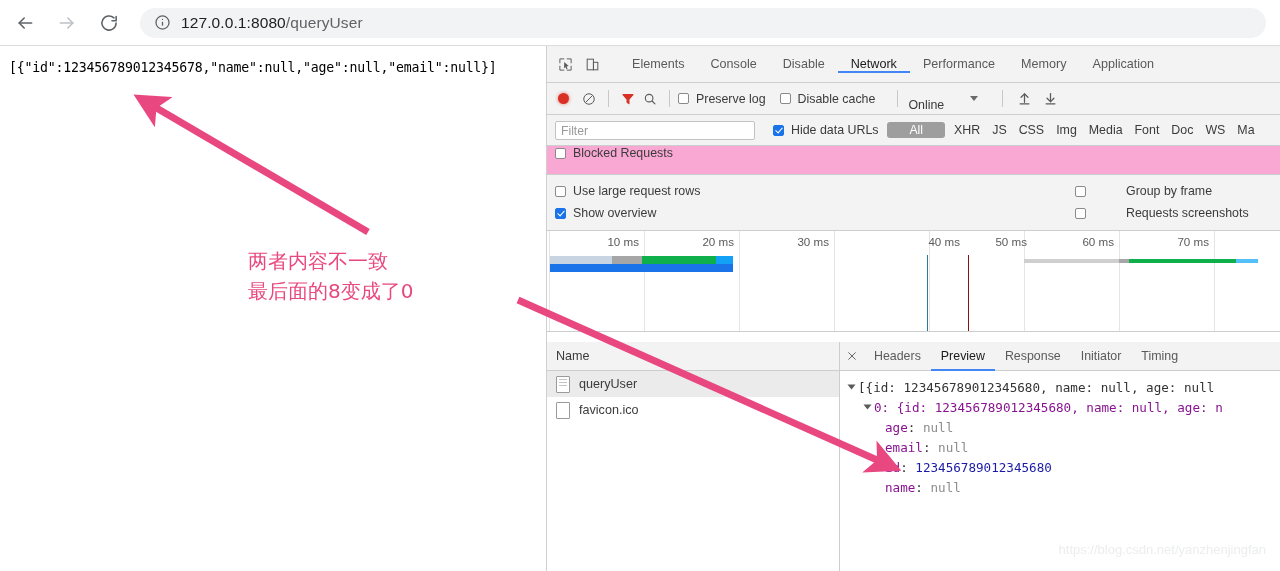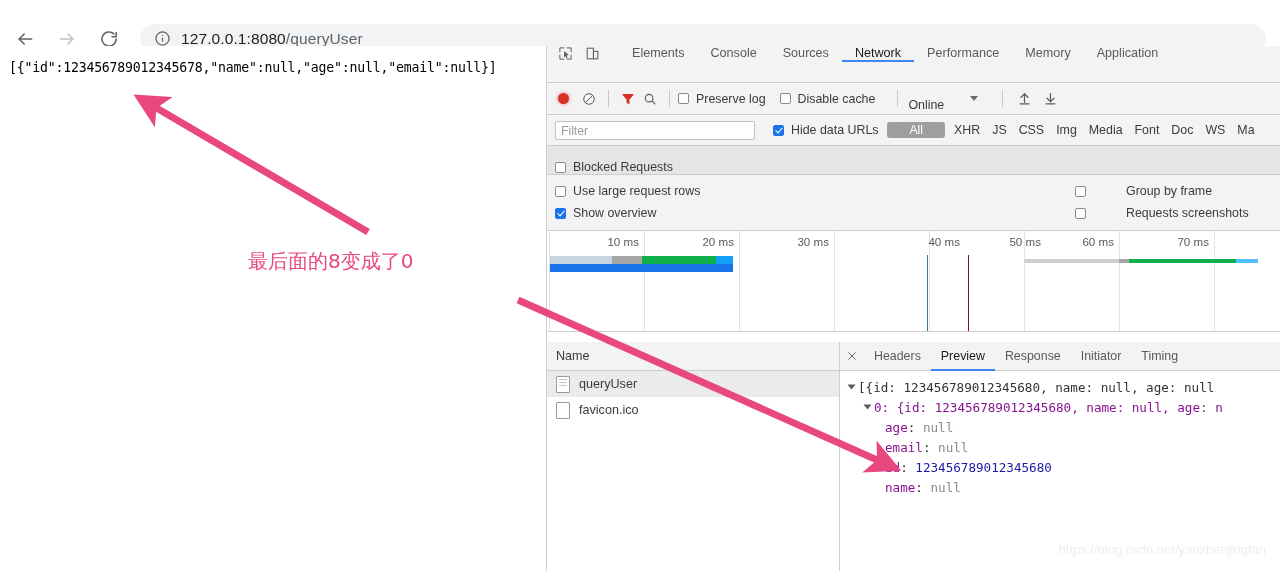--- a/index.html
+++ b/index.html
@@ -8,21 +8,21 @@
     background:#ffffff;
     font-family:"Liberation Sans", sans-serif;
     -webkit-font-smoothing:antialiased;
     overflow:hidden;
     position:relative;
   }
   .root{position:relative;width:1280px;height:571px;overflow:hidden;}
 
   
   .browser-bar{
-    position:absolute;left:0;top:16px;width:1280px;height:45px;
+    position:absolute;left:0;top:0;width:1280px;height:45px;
     background:#ffffff;
     border-bottom:1px solid #dcdcdc;
     display:flex;align-items:center;
   }
   .nav-btn{
     width:34px;height:34px;margin-left:8px;
     display:flex;align-items:center;justify-content:center;
     border-radius:50%;
     color:#5f6368;
   }
@@ -60,21 +60,21 @@
   
   .devtools{
     position:absolute;left:546px;top:46px;width:734px;height:525px;
     background:#ffffff;
     border-left:1px solid #cfcfcf;
     overflow:hidden;
     font-size:12px;color:#3b3b3b;
   }
   
   .dt-tabbar{
-    height:36px;display:flex;align-items:flex-start;
+    height:36px;display:flex;align-items:center;
     background:#f3f3f3;border-bottom:1px solid #cdcdcd;
   }
   .dt-iconbtn{
     width:27px;display:flex;align-items:center;justify-content:center;
     color:#5a5a5a;
   }
   .dt-iconbtn:first-child{margin-left:5px;}
   .dt-sep{width:1px;background:#cdcdcd;margin:8px 6px;}
   .dt-tab{
     padding:0 13px;display:flex;align-items:center;
@@ -250,21 +250,21 @@
       </div>
       <div class="dt-iconbtn">
         <svg width="15" height="15" viewBox="0 0 24 24" fill="none" stroke="currentColor" stroke-width="1.6">
           <rect x="3.5" y="3.5" width="10" height="17"></rect>
             <rect x="13.5" y="8.5" width="7" height="12"></rect>
         </svg>
       </div>
       <div class="dt-sep"></div>
       <div class="dt-tab">Elements</div>
       <div class="dt-tab">Console</div>
-      <div class="dt-tab">Sources</div>
+      <div class="dt-tab">Disable</div>
       <div class="dt-tab active">Network</div>
       <div class="dt-tab">Performance</div>
       <div class="dt-tab">Memory</div>
       <div class="dt-tab">Application</div>
     </div>
 
     <div class="dt-controls">
       <div class="rec-dot"></div>
       <div class="ctl-ico">
         <svg width="14" height="14" viewBox="0 0 24 24" fill="none" stroke="currentColor" stroke-width="1.7">
@@ -324,21 +324,21 @@
       <span class="ftype">JS</span>
       <span class="ftype">CSS</span>
       <span class="ftype">Img</span>
       <span class="ftype">Media</span>
       <span class="ftype">Font</span>
       <span class="ftype">Doc</span>
       <span class="ftype">WS</span>
       <span class="ftype">Ma</span>
     </div>
 
-    <div style="height:28px;background:#e5e5e5;border-bottom:1px solid #cdcdcd;display:flex;align-items:flex-end;padding-left:8px;">
+    <div style="height:28px;background:#f9a8d4;border-bottom:1px solid #cdcdcd;display:flex;align-items:flex-start;padding-left:8px;">
       <div class="cbx-group">
         <span class="cbx"></span>
         <span class="cbx-lbl">Blocked Requests</span>
       </div>
     </div>
 
     <div class="dt-settings">
       <div class="set-row">
         <div class="set-col-l">
           <span class="cbx"></span>
@@ -368,21 +368,21 @@
       <div class="ov-tick" style="left:287px;"></div>
       <div class="ov-tick" style="left:382px;"></div>
       <div class="ov-tick" style="left:477px;"></div>
       <div class="ov-tick" style="left:572px;"></div>
       <div class="ov-tick" style="left:667px;"></div>
 
       <div class="ov-tick-lbl" style="left:97px;">10 ms</div>
       <div class="ov-tick-lbl" style="left:192px;">20 ms</div>
       <div class="ov-tick-lbl" style="left:287px;">30 ms</div>
       <div class="ov-tick-lbl" style="left:382px;margin-left:36px;">40 ms</div>
-      <div class="ov-tick-lbl" style="left:499px;text-align:center;">50 ms</div>
+      <div class="ov-tick-lbl" style="left:485px;text-align:center;">50 ms</div>
       <div class="ov-tick-lbl" style="left:572px;">60 ms</div>
       <div class="ov-tick-lbl" style="left:667px;">70 ms</div>
 
       <div class="ov-bar" style="left:3px;top:25px;width:62px;background:#c8d4e2;"></div>
       <div class="ov-bar" style="left:65px;top:25px;width:30px;background:#a6a6a6;"></div>
       <div class="ov-bar" style="left:95px;top:25px;width:74px;background:#0fb04b;"></div>
       <div class="ov-bar" style="left:169px;top:25px;width:17px;background:#13a0f7;"></div>
       <div class="ov-bar" style="left:3px;top:33px;width:183px;background:#1a73e8;"></div>
 
       <div class="ov-bar" style="left:477px;top:28px;width:95px;height:4px;background:#cfcfcf;"></div>
@@ -442,20 +442,21 @@
           </div>
           <div class="ind2">
             <span class="k">name</span><span class="plain">: </span><span class="nul">null</span>
           </div>
         </div>
       </div>
     </div>
   </div>
 
   <div class="anno-text">
+    <div>两者内容不一致</div>
     <div>最后面的8变成了0</div>
   </div>
 
   <svg class="arrows" viewBox="0 0 1280 571">
     <defs>
       <marker id="ah" markerWidth="5" markerHeight="5" refX="2.6" refY="2.5" orient="auto">
         <path d="M0,0 L5,2.5 L0,5 L1.2,2.5 Z" fill="#e8487f"></path>
       </marker>
     </defs>
     <line x1="368" y1="232" x2="148" y2="103" stroke="#e8487f" stroke-width="7" marker-end="url(#ah)"></line>

